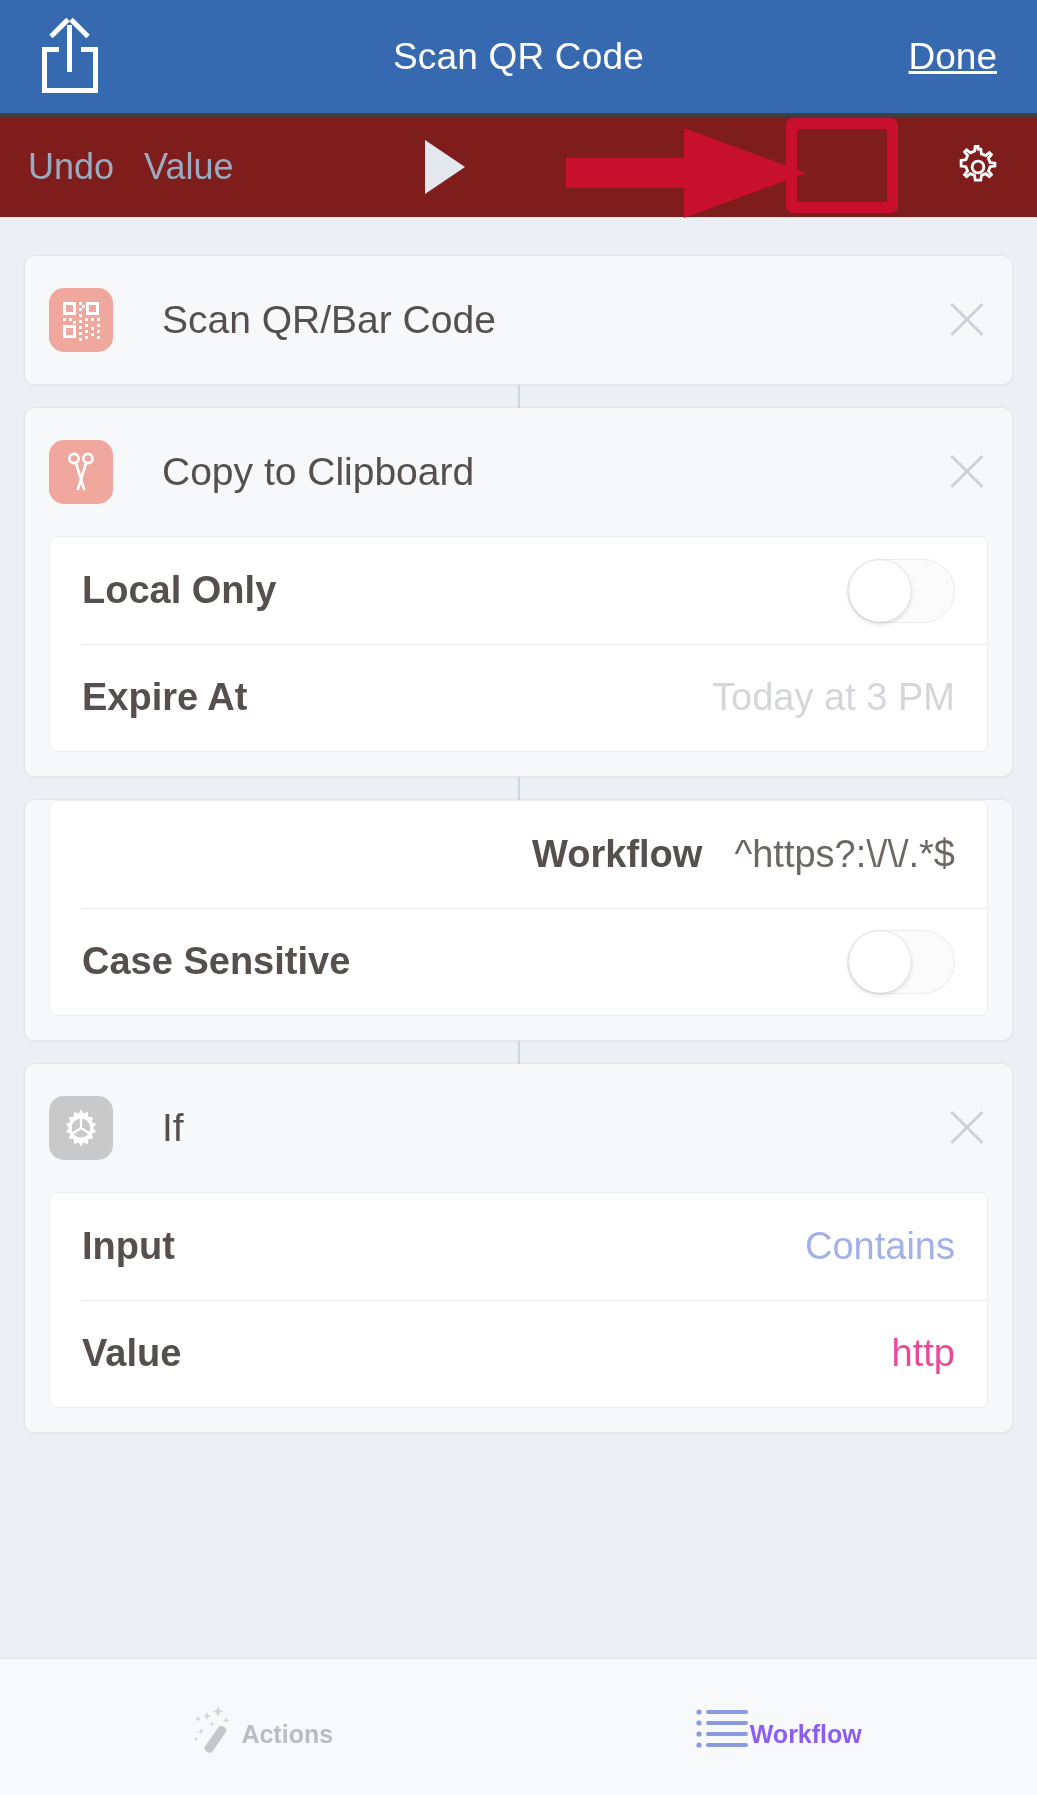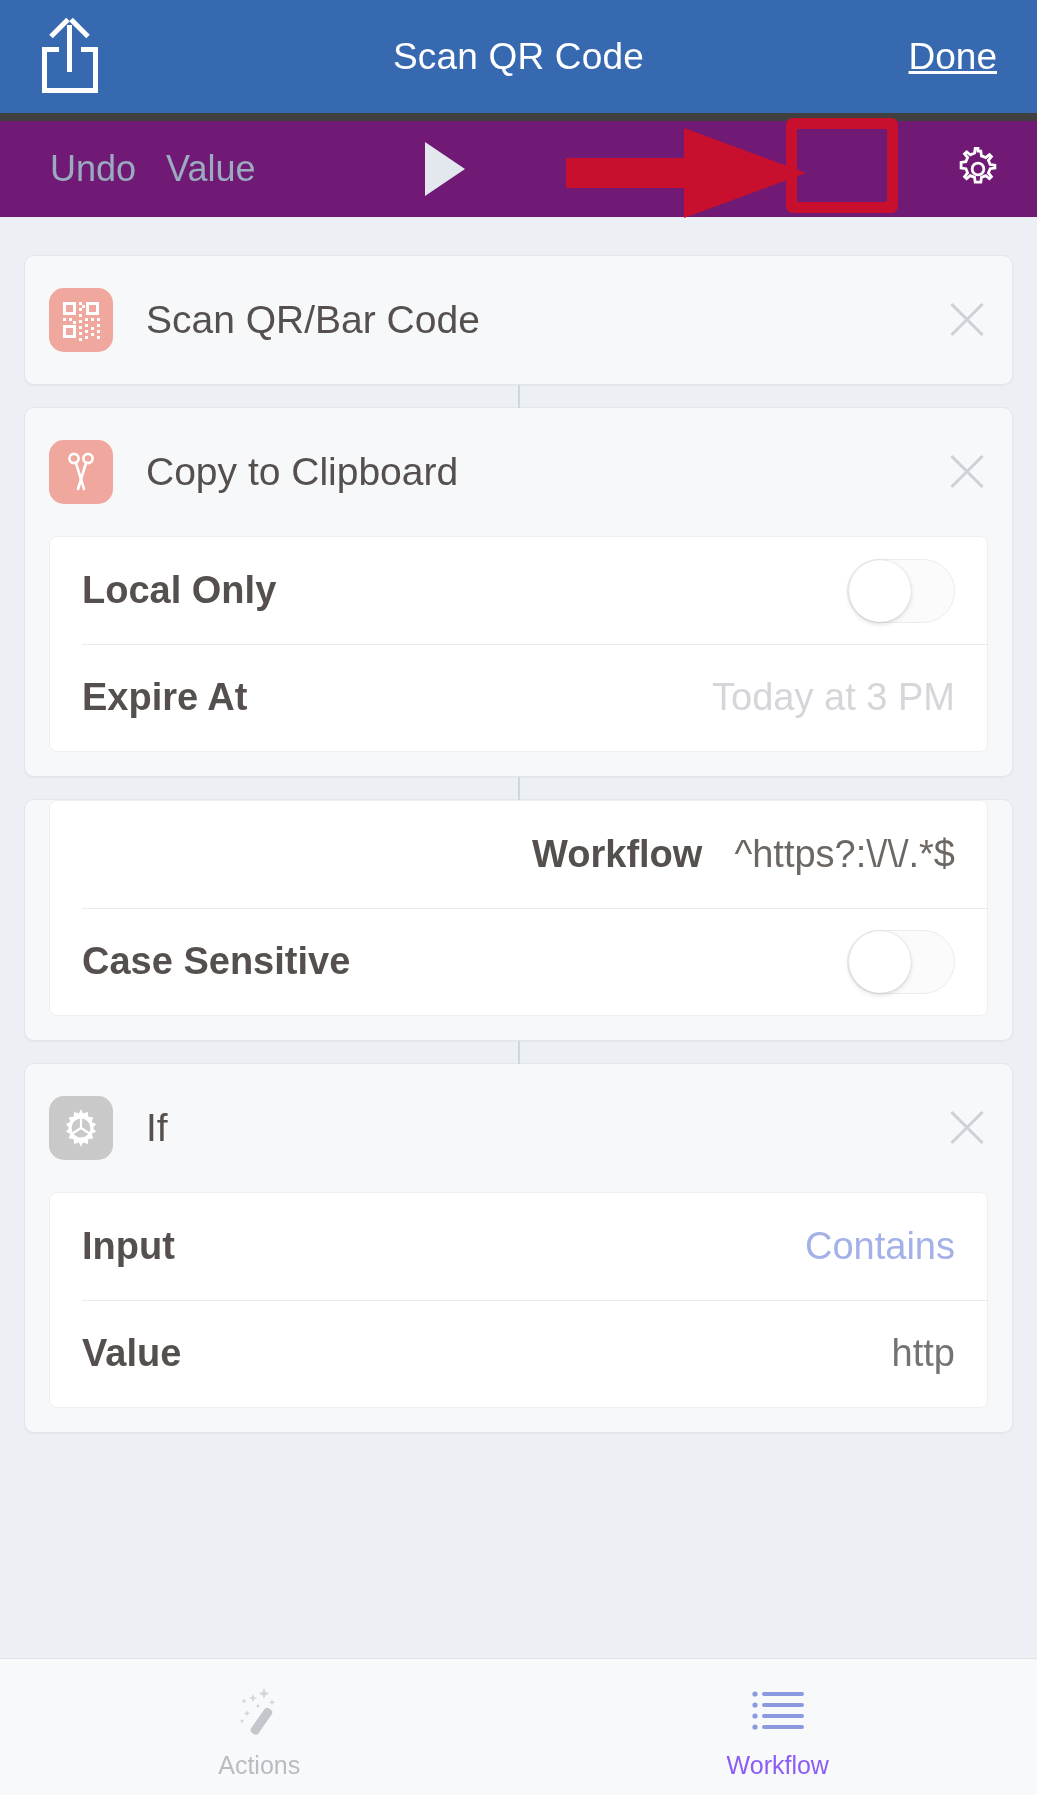--- a/index.html
+++ b/index.html
@@ -76,26 +76,26 @@
     padding-right: 10px;
     position: relative;
     z-index: 2;
     text-decoration: underline;
   }
 
   
   .toolbar {
     position: relative;
     height: 104px;
-    background: #701a75;
+    background: #7f1d1d;
     display: flex;
     align-items: center;
     flex: 0 0 104px;
-    padding: 0 34px;
-    border-top: 8px solid #404040;
+    padding: 0 12px;
+    border-top: 4px solid #404040;
   }
   .tb-undo, .tb-redo {
     color: #9aabc0;
     font-size: 36px;
   }
   .tb-undo { margin-left: 16px; }
   .tb-redo { margin-left: 30px; }
   .tb-play {
     position: absolute;
     left: 425px;
@@ -152,20 +152,21 @@
     border-radius: 10px;
     border: 1px solid #e3e7ed;
     margin-bottom: 22px;
     box-shadow: 0 1px 2px rgba(0,0,0,.045);
   }
   .card-head {
     display: flex;
     align-items: center;
     height: 128px;
     padding: 0 22px 0 24px;
+    gap: 16px;
   }
   .act-icon {
     width: 64px; height: 64px;
     border-radius: 15px;
     flex: 0 0 64px;
     position: relative;
     overflow: hidden;
     display: flex; align-items: center; justify-content: center;
   }
   .act-icon.salmon { background: #f0a79d; }
@@ -223,21 +224,21 @@
     font-size: 38px;
     color: #6d6763;
     margin-left: 32px;
   }
   .param-value {
     margin-left: auto;
     font-size: 38px;
     color: #d4d6da;
   }
   .param-value.accent { color: #a3b1e8; }
-  .param-value.dark   { color: #737373; }
+  .param-value.dark   { color: #ec4899; }
 
   .toggle {
     margin-left: auto;
     width: 108px; height: 64px;
     border-radius: 32px;
     background: #fbfbfc;
     border: 1px solid #ececee;
     position: relative;
     flex: 0 0 108px;
   }
@@ -265,24 +266,25 @@
   .tabbar {
     flex: 0 0 137px;
     height: 137px;
     background: #f8f9fa;
     border-top: 1px solid #dfe2e6;
     display: flex;
   }
   .tab {
     flex: 1 1 50%;
     display: flex;
-    flex-direction: column;
+    flex-direction: row;
     align-items: center;
     justify-content: center;
     padding-top: 6px;
+    font-weight: bold;
   }
   .tab .ticon { height: 62px; display: flex; align-items: center; justify-content: center; }
   .tab .tlabel { font-size: 25px; margin-top: 8px; }
   .tab.inactive .tlabel { color: #b9bcc2; }
   .tab.active .tlabel { color: #8b5cf6; }
 </style>
 </head>
 <body>
 
 <div id="app">

